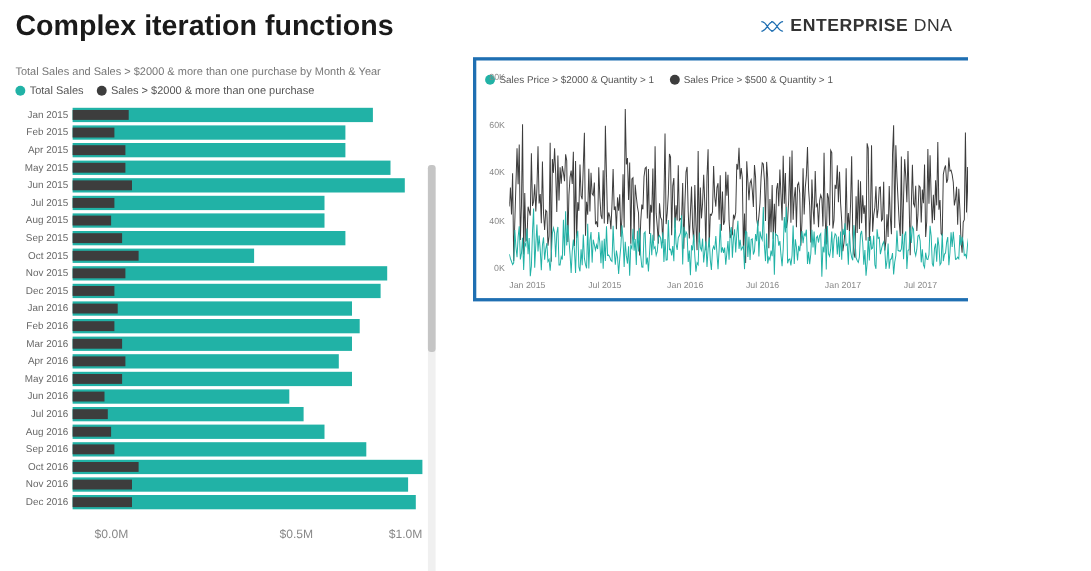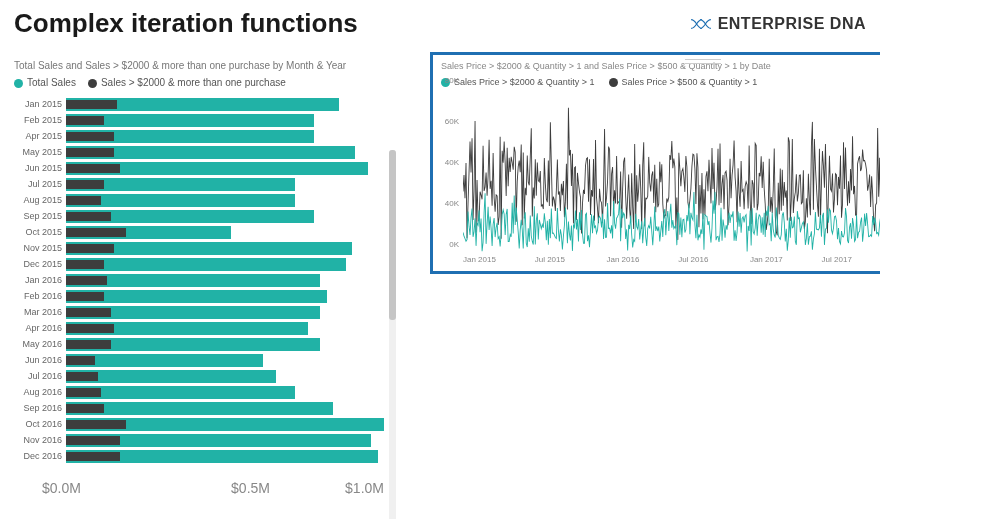--- a/index.html
+++ b/index.html
@@ -1,36 +1,36 @@
 <!DOCTYPE html>
 <html><head>
 <meta charset="utf-8">
 <style>
   html,body{margin:0;padding:0;background:#fff;font-family:'Segoe UI',Arial,sans-serif;color:#333;}
   .page{width:880px;height:519px;position:relative;overflow:hidden;}
   .header{position:absolute;top:8px;left:14px;right:14px;display:flex;justify-content:space-between;align-items:center;}
   .title{font-size:26px;font-weight:700;color:#1a1a1a;}
   .brand{display:flex;align-items:center;gap:6px;}
   .brand-text{font-size:16px;font-weight:700;letter-spacing:0.5px;}
-  .brand-text .dna{font-weight:700;}
+  .brand-text .dna{font-weight:400;}
   .brand-icon{width:22px;height:14px;}
   .left-chart{position:absolute;top:60px;left:14px;width:370px;height:454px;}
   .chart-title{font-size:10px;color:#777;}
   .legend{display:flex;gap:12px;margin:6px 0 8px 0;font-size:10px;color:#555;align-items:center;}
   .swatch{display:inline-block;width:9px;height:9px;border-radius:50%;margin-right:4px;vertical-align:middle;}
   .sw-teal{background:#21b2a6;}
   .sw-dark{background:#3d3d3d;}
   .bars{position:relative;height:384px;border-top:0;border-bottom:0;}
   .row{display:flex;align-items:center;height:16px;}
   .row-label{width:48px;text-align:right;font-size:9px;color:#666;padding-right:4px;flex:none;}
   .row-track{position:relative;flex:1;height:13px;}
   .bar{position:absolute;top:0;height:13px;}
   .bar-teal{background:#21b2a6;}
   .bar-dark{background:#3d3d3d;top:2px;height:9px;}
-  .xaxis{display:flex;margin-left:28px;font-size:14px;color:#888;}
+  .xaxis{display:flex;margin-left:72px;font-size:11px;color:#888;}
   .xaxis span{flex:1;}
   .xaxis span:nth-child(2){text-align:right;}
   .xaxis span:nth-child(3){text-align:right;}
   .scroll{position:absolute;top:90px;right:-12px;width:7px;height:380px;background:#f0f0f0;border-radius:3px;}
   .scroll-thumb{position:absolute;top:0;width:7px;height:170px;background:#c5c5c5;border-radius:3px;}
   .right-chart{position:absolute;top:52px;left:430px;width:540px;height:216px;border:3px solid #1f6fb2;background:#fff;}
   .rc-inner{padding:6px 8px 4px 8px;height:100%;box-sizing:border-box;display:flex;flex-direction:column;}
   .rc-head{display:flex;align-items:center;font-size:9px;color:#888;position:relative;}
   .rc-handle{position:absolute;left:50%;top:-2px;transform:translateX(-50%);width:36px;height:3px;border-top:1px solid #ccc;border-bottom:1px solid #ccc;}
   .rc-tools{position:absolute;right:0;top:-2px;display:flex;gap:8px;color:#999;}
@@ -235,28 +235,20 @@
     <span>$0.5M</span>
     <span>$1.0M</span>
   </div>
   <div class="scroll">
     <div class="scroll-thumb"></div>
   </div>
 </div>
 
 <div class="right-chart">
   <div class="rc-inner">
-    <div class="rc-head">
-      <div class="rc-handle"></div>
-      <span>Sales Price &gt; $2000 &amp; Quantity &gt; 1 and Sales Price &gt; $500 &amp; Quantity &gt; 1 by Date</span>
-      <div class="rc-tools">
-        <span>⛶</span>
-        <span>⋯</span>
-      </div>
-    </div>
     <div class="rc-legend">
       <span><span class="swatch sw-teal"></span><span>Sales Price &gt; $2000 &amp; Quantity &gt; 1</span></span>
       <span><span class="swatch sw-dark"></span><span>Sales Price &gt; $500 &amp; Quantity &gt; 1</span></span>
     </div>
     <div class="rc-plot">
       <div class="rc-yaxis">
         <div class="ytick" style="bottom:0%">0K</div>
         <div class="ytick" style="bottom:25%">40K</div>
         <div class="ytick" style="bottom:50%">40K</div>
         <div class="ytick" style="bottom:75%">60K</div>

